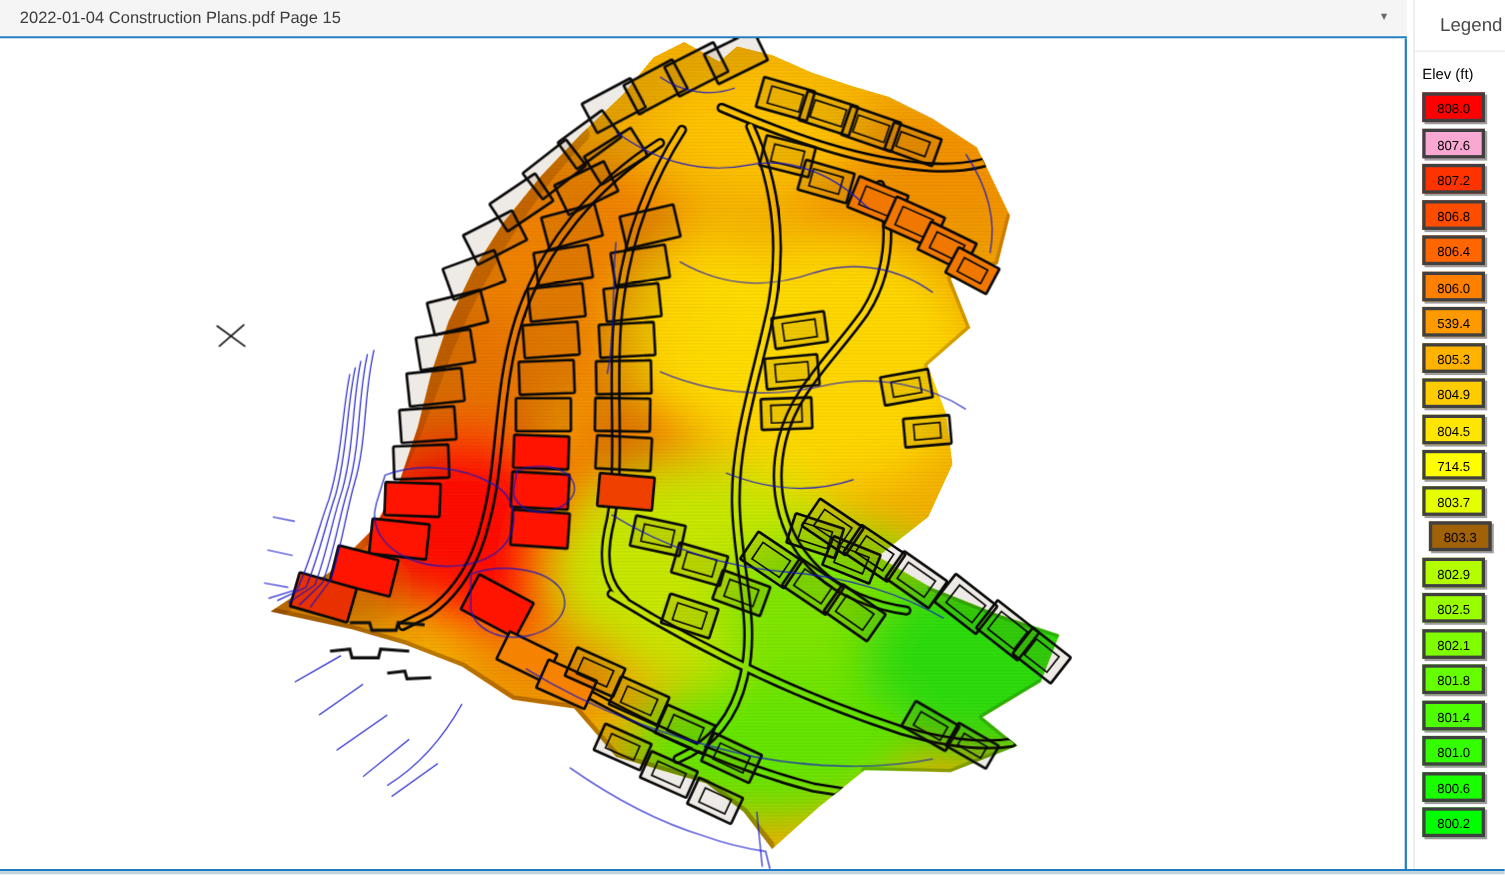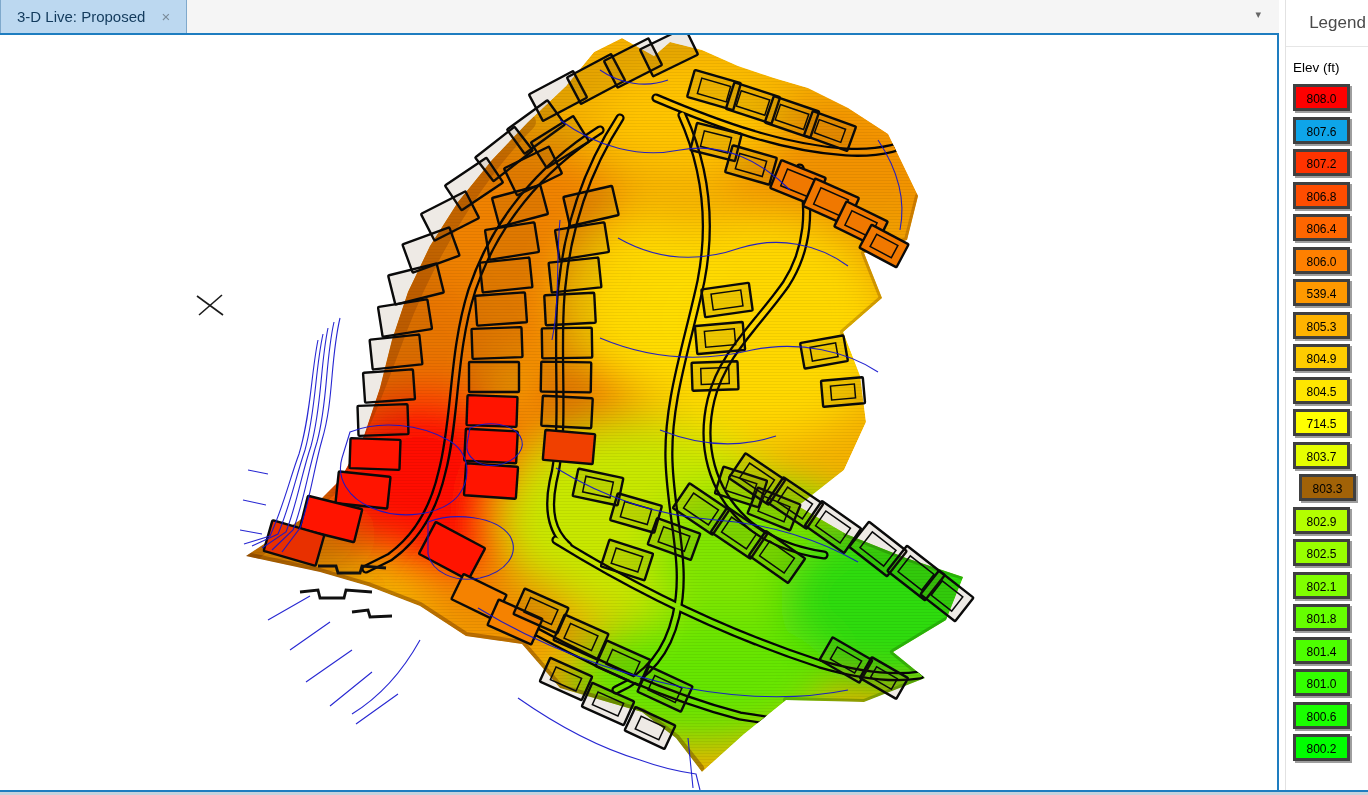--- a/index.html
+++ b/index.html
@@ -31,23 +31,22 @@
                 font-size:12px;color:#000;text-align:center;line-height:25px;}
 
   
   .bottom-blue{position:absolute;left:0;top:790px;width:1368px;height:2px;background:var(--accent);}
   .bottom-gray{position:absolute;left:0;top:792px;width:1368px;height:3px;background:#c5d3dd;}
 </style>
 </head>
 <body>
 
 <div class="tabbar">
-  <div class="tab active">
-    <span>3-D Live: Proposed</span>
-    <span class="close">×</span>
+  <div class="tab">
+    <span>2022-01-04 Construction Plans.pdf Page 15</span>
   </div>
   <span class="caret">▾</span>
 </div>
 
 <div class="canvas">
   <svg id="scene-svg" xmlns="http://www.w3.org/2000/svg" viewBox="0 35 1277 755">
       <defs>
         <clipPath id="clipTerr">
           <path d="M566,86 L594,52 L622,38 L654,56 L670,42 L702,50 L738,66 L774,78 L808,88 L848,108 L888,134 L918,196 L907,240 L864,253 L882,298 L843,332 L860,376 L866,422 L844,470 L798,506 L846,534 L906,558 L963,577 L946,620 L893,652 L925,678 L864,702 L786,700 L744,734 L702,772 L676,738 L642,712 L560,688 L522,644 L466,636 L420,606 L368,586 L320,572 L246,556 L300,520 L340,480 L364,436 L380,388 L392,340 L408,292 L430,246 L458,202 L492,160 L528,122 Z"></path>
         </clipPath>
@@ -421,21 +420,21 @@
       </g>
     </svg>
 </div>
 
 <div class="legend">
   <div class="legend-title">Legend</div>
   <div class="legend-divider"></div>
   <div class="legend-unit">Elev (ft)</div>
   <div id="legend-entries">
       <div class="legend-entry" style="background: rgb(255, 0, 0);">808.0</div>
-      <div class="legend-entry" style="background: #0ea5e9;">807.6</div>
+      <div class="legend-entry" style="background: #f9a8d4;">807.6</div>
       <div class="legend-entry" style="background: rgb(255, 51, 0);">807.2</div>
       <div class="legend-entry" style="background: rgb(255, 77, 0);">806.8</div>
       <div class="legend-entry" style="background: rgb(255, 102, 0);">806.4</div>
       <div class="legend-entry" style="background: rgb(255, 128, 0);">806.0</div>
       <div class="legend-entry" style="background: rgb(255, 153, 0);">539.4</div>
       <div class="legend-entry" style="background: rgb(255, 179, 0);">805.3</div>
       <div class="legend-entry" style="background: rgb(255, 204, 0);">804.9</div>
       <div class="legend-entry" style="background: rgb(255, 230, 0);">804.5</div>
       <div class="legend-entry" style="background: rgb(255, 255, 0);">714.5</div>
       <div class="legend-entry" style="background: rgb(230, 255, 0);">803.7</div>

